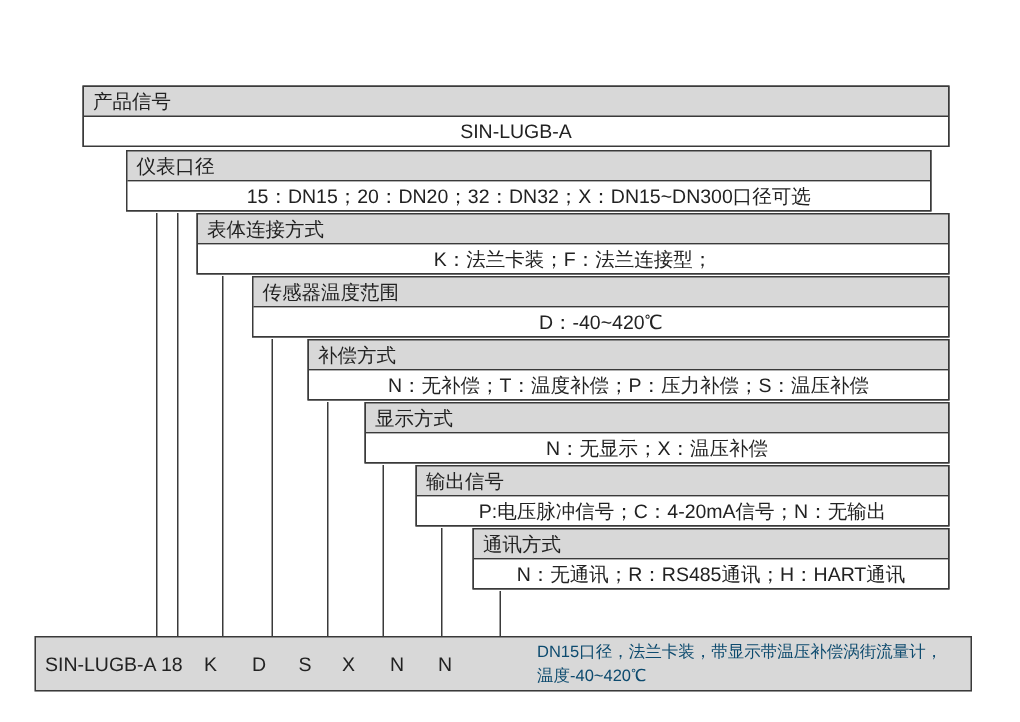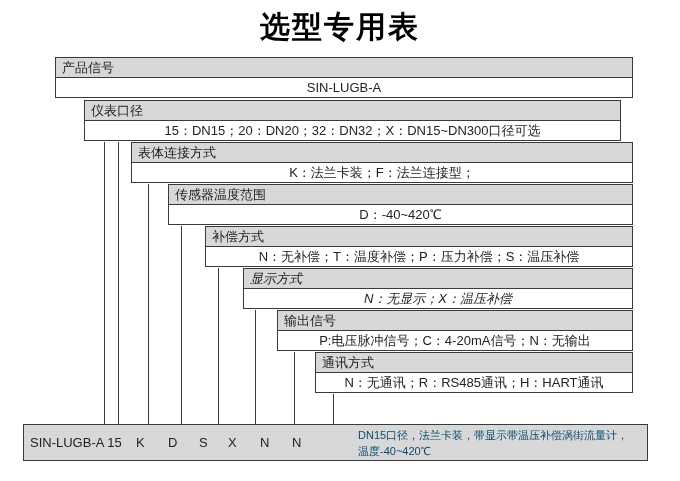--- a/index.html
+++ b/index.html
@@ -19,21 +19,20 @@
   .code{position:absolute;top:0;height:35px;line-height:35px;font-size:13px;color:#222;}
   .desc{position:absolute;left:334px;top:2px;width:305px;font-size:11px;
         line-height:16px;color:#0c4a6e;}
   .desc span{display:block;white-space:nowrap;}
 </style>
 </head>
 <body>
 
 <div class="page">
 
-  <div class="title">选型专用表</div>
 
   <div class="block" style="left:55px;top:57px;width:576px;">
     <div class="block-header">产品信号</div>
     <div class="block-body">SIN-LUGB-A</div>
   </div>
   <div class="block" style="left:84px;top:100px;width:535px;">
     <div class="block-header">仪表口径</div>
     <div class="block-body">15：DN15；20：DN20；32：DN32；X：DN15~DN300口径可选</div>
   </div>
   <div class="block" style="left:131px;top:142px;width:500px;">
@@ -41,21 +40,21 @@
     <div class="block-body">K：法兰卡装；F：法兰连接型；</div>
   </div>
   <div class="block" style="left:168px;top:184px;width:463px;">
     <div class="block-header">传感器温度范围</div>
     <div class="block-body">D：-40~420℃</div>
   </div>
   <div class="block" style="left:205px;top:226px;width:426px;">
     <div class="block-header">补偿方式</div>
     <div class="block-body">N：无补偿；T：温度补偿；P：压力补偿；S：温压补偿</div>
   </div>
-  <div class="block" style="left:243px;top:268px;width:388px;font-style:italic;">
+  <div class="block" style="left:243px;top:268px;width:388px;">
     <div class="block-header">显示方式</div>
     <div class="block-body">N：无显示；X：温压补偿</div>
   </div>
   <div class="block" style="left:277px;top:310px;width:354px;">
     <div class="block-header">输出信号</div>
     <div class="block-body">P:电压脉冲信号；C：4-20mA信号；N：无输出</div>
   </div>
   <div class="block" style="left:315px;top:352px;width:316px;">
     <div class="block-header">通讯方式</div>
     <div class="block-body">N：无通讯；R：RS485通讯；H：HART通讯</div>
@@ -64,21 +63,21 @@
   <div class="vline" style="left:104px;top:142px;height:282px;"></div>
   <div class="vline" style="left:118px;top:142px;height:282px;"></div>
   <div class="vline" style="left:148px;top:184px;height:240px;"></div>
   <div class="vline" style="left:181px;top:226px;height:198px;"></div>
   <div class="vline" style="left:218px;top:268px;height:156px;"></div>
   <div class="vline" style="left:255px;top:310px;height:114px;"></div>
   <div class="vline" style="left:294px;top:352px;height:72px;"></div>
   <div class="vline" style="left:333px;top:394px;height:30px;"></div>
 
   <div class="bar">
-    <span class="code" style="left:6px;">SIN-LUGB-A 15</span>
+    <span class="code" style="left:6px;">SIN-LUGB-A 18</span>
     <span class="code" style="left:112px;">K</span>
     <span class="code" style="left:144px;">D</span>
     <span class="code" style="left:175px;">S</span>
     <span class="code" style="left:204px;">X</span>
     <span class="code" style="left:236px;">N</span>
     <span class="code" style="left:268px;">N</span>
     <div class="desc">
       <span>DN15口径，法兰卡装，带显示带温压补偿涡街流量计，</span>
       <span>温度-40~420℃</span>
     </div>

